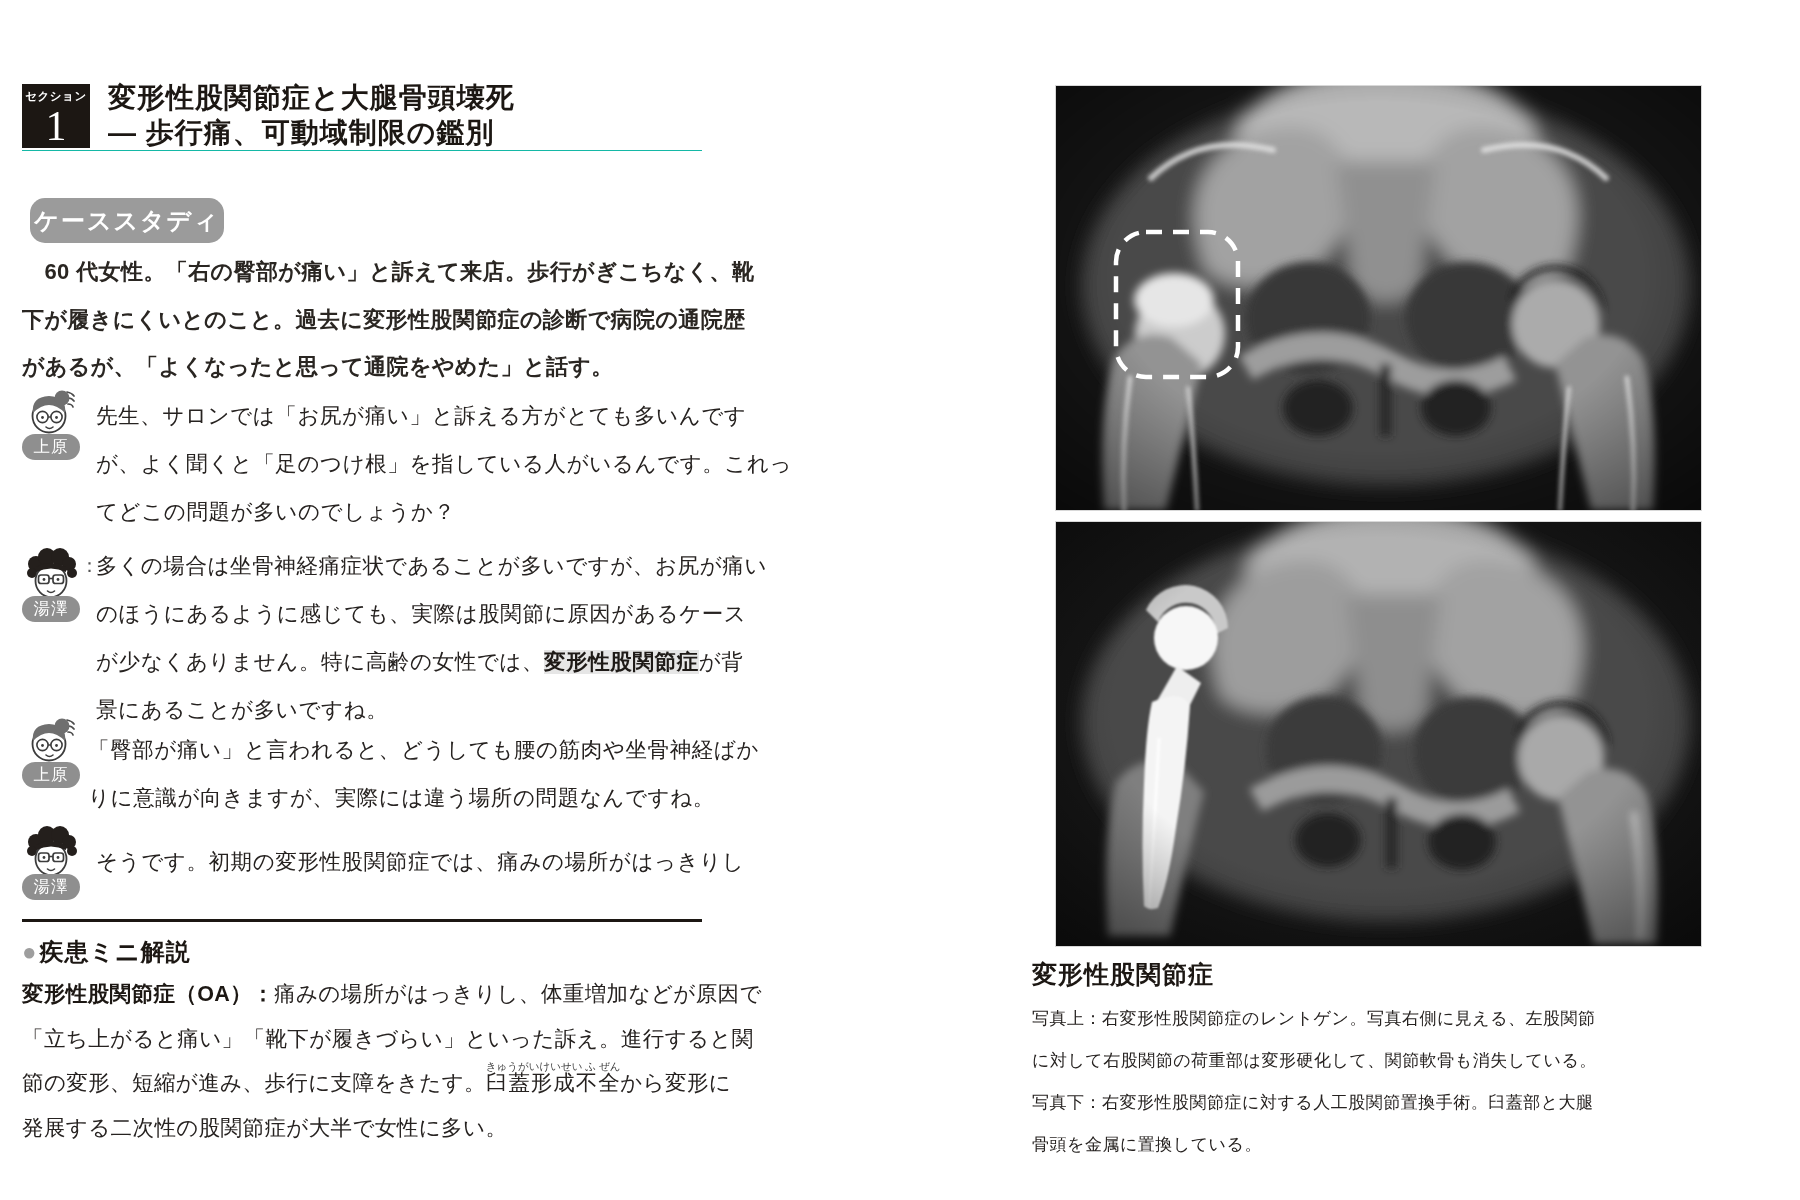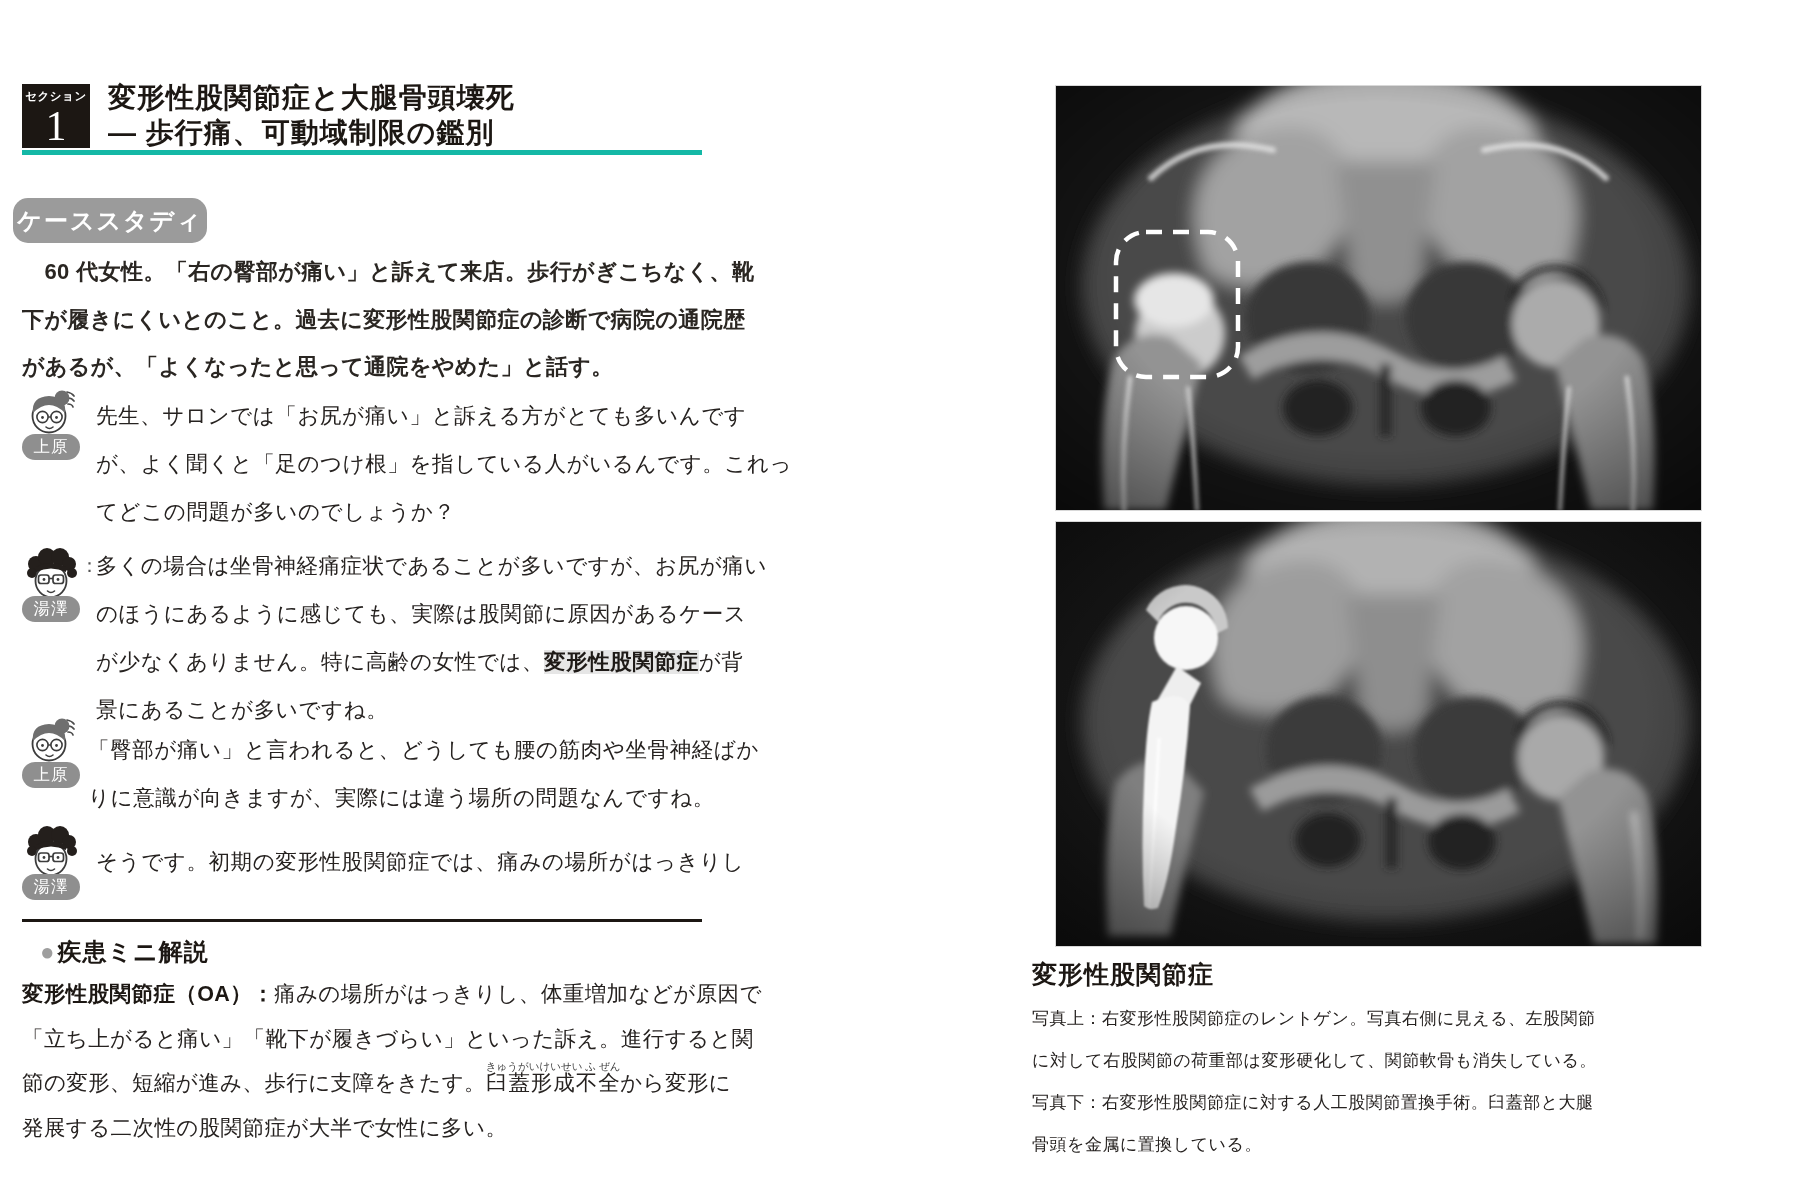--- a/index.html
+++ b/index.html
@@ -1,52 +1,52 @@
 <!DOCTYPE html>
 <html><head>
 <meta charset="utf-8">
 <style>
   html,body{margin:0;padding:0;background:#ffffff;}
   .page{position:relative;width:1800px;height:1200px;background:#ffffff;overflow:hidden;
         font-family:"Liberation Sans","DejaVu Sans",sans-serif;color:#262220;}
   .abs{position:absolute;}
 
   
-  .section-header{left:22px;top:84px;width:680px;height:66px;border-bottom:5px solid #14b8a6;}
+  .section-header{left:22px;top:84px;width:680px;height:66px;border-bottom:1px solid #14b8a6;}
   .section-box{position:absolute;left:0;top:0;width:68px;height:64px;background:#1c1713;
                display:flex;flex-direction:column;align-items:center;}
   .section-kicker{color:#fff;font-size:11.5px;font-weight:bold;letter-spacing:.5px;margin-top:5px;}
   .section-number{color:#fff;font-family:"Liberation Serif","DejaVu Serif",serif;
                   font-size:42px;line-height:42px;margin-top:1px;}
   .section-title{position:absolute;left:86px;top:-4px;font-weight:bold;font-size:28px;
                  line-height:35px;letter-spacing:1px;color:#1c1713;white-space:nowrap;}
 
   
-  .case-badge{left:13px;top:198px;width:194px;height:45px;background:#9b9b9b;border-radius:15px;
+  .case-badge{left:30px;top:198px;width:194px;height:45px;background:#9b9b9b;border-radius:15px;
               display:flex;align-items:center;justify-content:center;color:#fff;font-weight:bold;
               font-size:24px;letter-spacing:2px;}
   .case-text{left:22px;top:248px;width:680px;font-size:22px;font-weight:600;line-height:47.5px;
              letter-spacing:.4px;color:#2a2622;}
   .case-text div{white-space:nowrap;}
 
   
   .avatar-block{width:58px;display:flex;flex-direction:column;align-items:center;}
   .speaker-pill{width:58px;height:26px;margin-top:-8px;background:#8f8f8f;border-radius:13px;
                 display:flex;align-items:center;justify-content:center;color:#fff;
                 font-weight:normal;font-size:16.5px;letter-spacing:1px;position:relative;z-index:2;}
   .dlg-text{font-family:"Liberation Serif","DejaVu Serif",serif;font-size:21.5px;
             line-height:48px;letter-spacing:.6px;color:#262220;}
   .dlg-text div{white-space:nowrap;}
   .colon-mark{position:absolute;left:-16px;top:0;font-size:19px;color:#555;}
   .hl-term{font-family:"Liberation Sans","DejaVu Sans",sans-serif;font-weight:bold;
            background:#e6e6e6;color:#1e1a17;}
 
   
   .rule{left:22px;top:919px;width:680px;height:3px;background:#1c1713;}
-  .note-heading{left:40px;top:936px;font-size:24px;font-weight:bold;color:#1c1713;letter-spacing:1px;}
+  .note-heading{left:22px;top:936px;font-size:24px;font-weight:bold;color:#1c1713;letter-spacing:1px;}
   .note-bullet{color:#9e9e9e;margin-right:2px;}
   .note-text{left:22px;top:972px;width:690px;font-family:"Liberation Serif","DejaVu Serif",serif;
              font-size:21.5px;line-height:44.5px;letter-spacing:.4px;color:#262220;}
   .note-text div{white-space:nowrap;}
   .note-lead{font-family:"Liberation Sans","DejaVu Sans",sans-serif;font-weight:bold;color:#1c1713;}
   ruby{ruby-position:over;}
   rt{font-size:10.5px;font-family:"Liberation Sans","DejaVu Sans",sans-serif;color:#3a3a3a;
      letter-spacing:0;}
 
   

